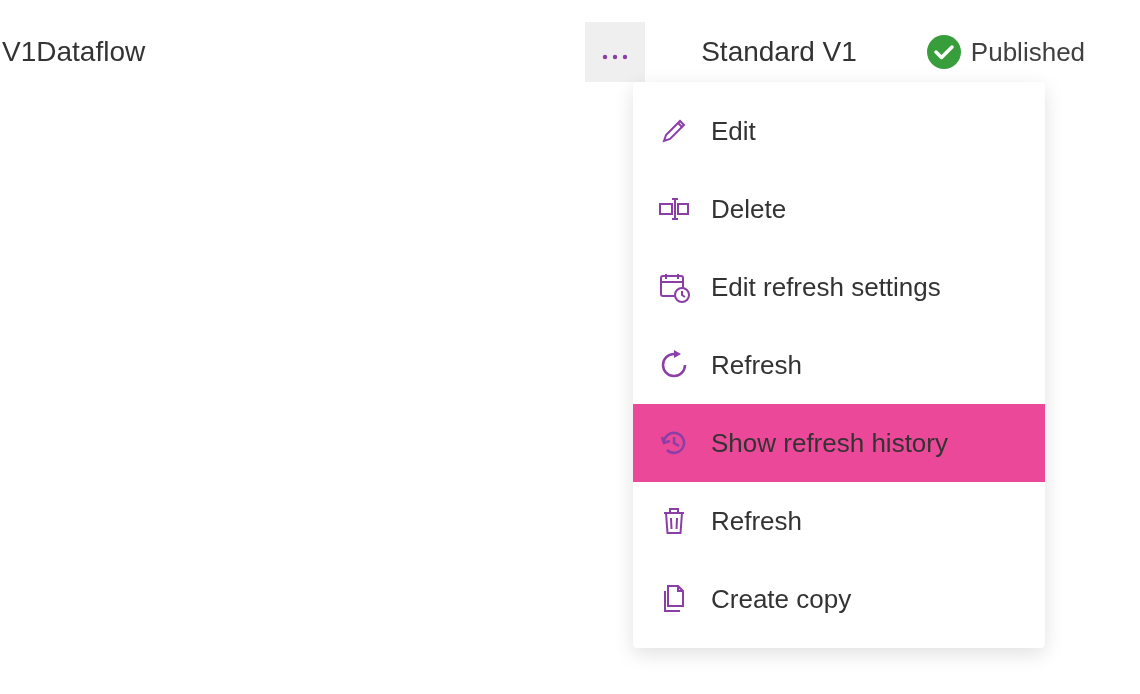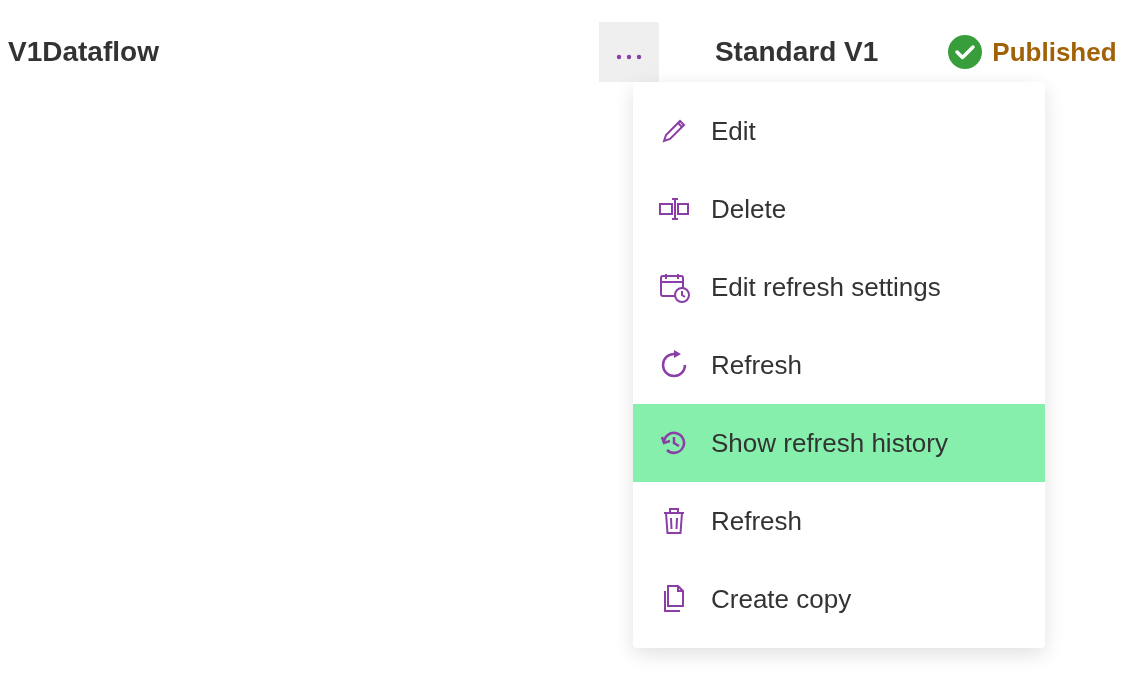--- a/index.html
+++ b/index.html
@@ -8,23 +8,22 @@
       background: #fff;
       width: 1140px;
       height: 694px;
       position: relative;
       color: #333;
     }
     .row {
       display: flex;
       align-items: center;
       padding-top: 22px;
-      padding-left: 8px;
+      padding-left: 2px;
       gap: 10px;
-      font-weight: bold;
     }
     .dataflow-name {
       font-size: 28px;
       color: #333;
       padding-left: 0;
     }
     .spacer { flex: 0 0 420px; }
     .more-button {
       width: 60px;
       height: 60px;
@@ -51,21 +50,21 @@
     }
     .status-icon {
       width: 34px;
       height: 34px;
       display: inline-flex;
       align-items: center;
       justify-content: center;
     }
     .status-label {
       font-size: 26px;
-      color: #a16207;
+      color: #404040;
     }
     .dropdown {
       position: absolute;
       left: 633px;
       top: 82px;
       width: 412px;
       background: #fff;
       border-radius: 4px;
       box-shadow: 0 6px 20px rgba(0,0,0,0.12);
       padding: 10px 0;
@@ -74,21 +73,21 @@
       display: flex;
       align-items: center;
       height: 78px;
       padding: 0 24px;
       font-size: 26px;
       color: #333;
       cursor: pointer;
       gap: 20px;
     }
     .menu-item.hover {
-      background: #86efac;
+      background: #ec4899;
     }
     .menu-icon {
       width: 34px;
       height: 34px;
       display: inline-flex;
       align-items: center;
       justify-content: center;
       color: #8a3ea6;
       flex-shrink: 0;
     }

